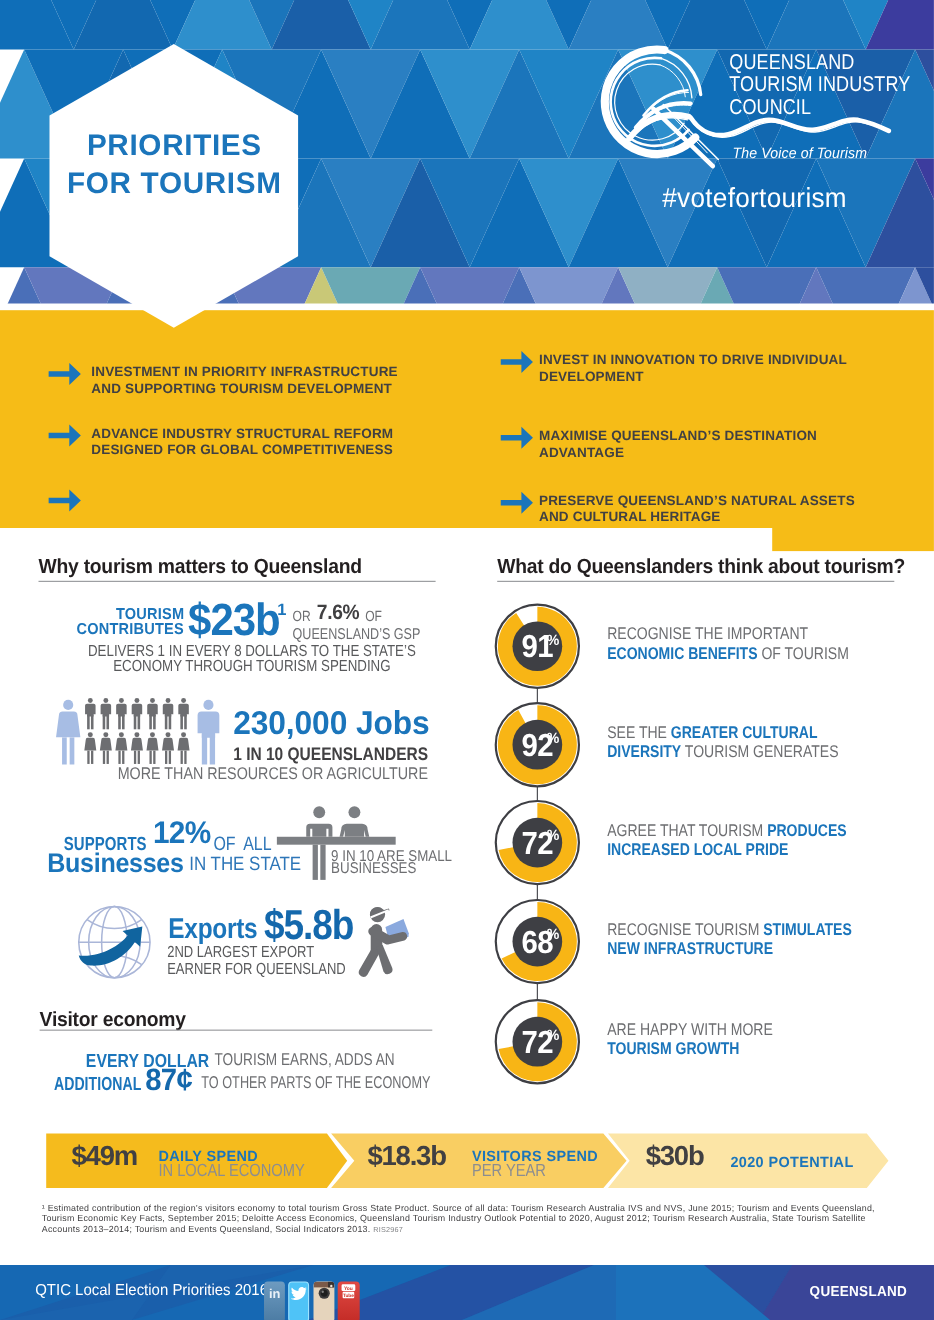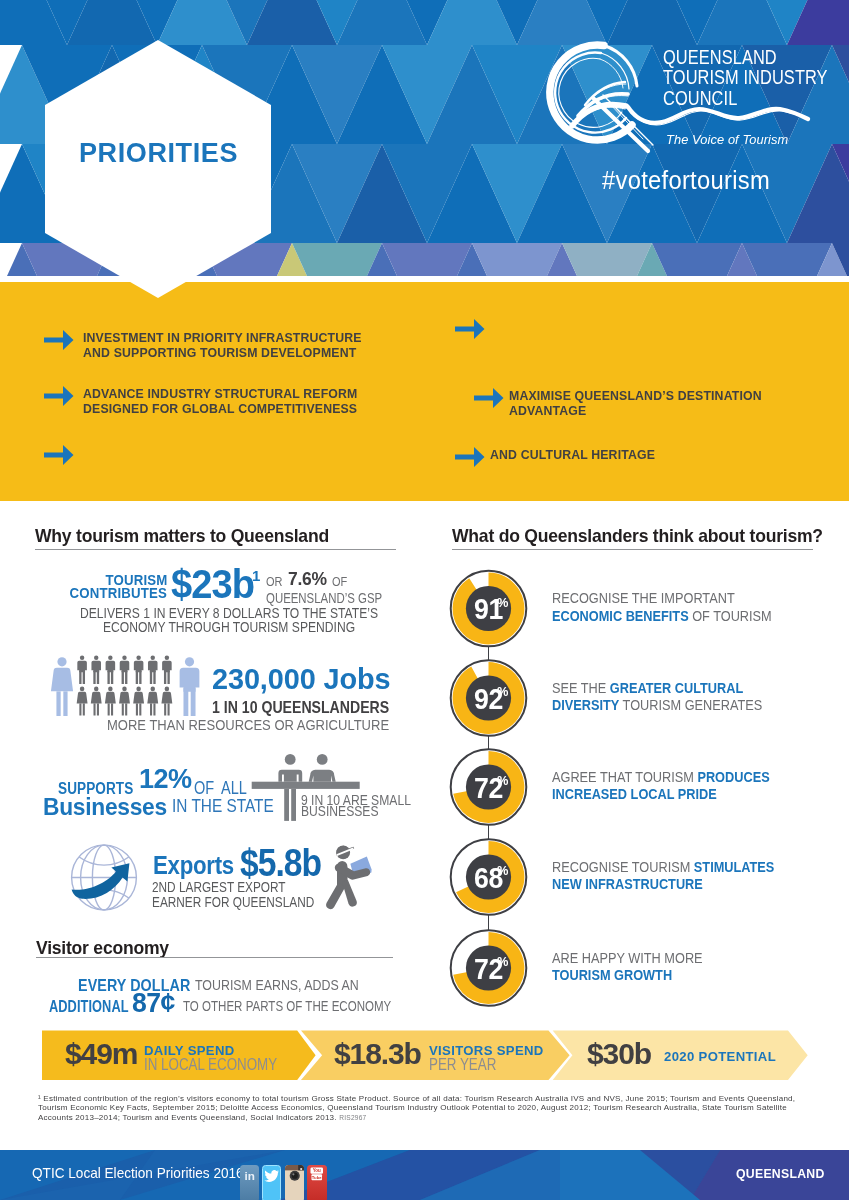--- a/index.html
+++ b/index.html
@@ -6,21 +6,21 @@
   html,body{margin:0;padding:0;}
   body{width:849px;height:1200px;overflow:hidden;background:#fff;
        font-family:"Liberation Sans",sans-serif;}
   .page{position:relative;width:849px;height:1200px;overflow:hidden;}
 
   
   #header{position:absolute;left:0;top:0;width:849px;height:276px;overflow:hidden;}
   #hexwrap{position:absolute;left:0;top:0;width:849px;height:302px;z-index:5;}
   .hextitle{position:absolute;left:45px;top:116px;width:227px;text-align:center;
      color:#1b75bb;font-weight:700;line-height:1.25;z-index:6;}
-  .hextitle .l1{font-size:27px;letter-spacing:0.6px;margin-top:21px;}
+  .hextitle .l1{font-size:27px;letter-spacing:0.6px;}
   .hextitle .l2{font-size:27px;letter-spacing:0.6px;}
   .hextitle .l3{font-size:25px;letter-spacing:0.6px;}
 
   #logo{position:absolute;left:0px;top:0px;width:849px;height:200px;z-index:6;}
   .logoname{position:absolute;left:663px;top:46.5px;color:#fff;font-weight:400;
      font-size:19.4px;line-height:20.7px;letter-spacing:0.1px;white-space:nowrap;
      transform:scaleX(0.845);transform-origin:left top;}
   .tagline{position:absolute;left:666px;top:131.5px;color:#fff;font-style:italic;
      font-size:13.6px;letter-spacing:0.1px;white-space:nowrap;
      transform:scaleX(0.945);transform-origin:left top;}
@@ -28,21 +28,21 @@
      color:#fff;font-size:25px;letter-spacing:0.3px;z-index:6;white-space:nowrap;
      transform:scaleX(0.95);transform-origin:left top;}
 
   
   #priorities{position:absolute;left:0;top:282px;width:849px;height:219px;background:#f6bc17;}
   .pr{position:absolute;color:#414042;font-size:12.3px;font-weight:700;
       line-height:1.25;letter-spacing:0.15px;}
   .pr-arrow{position:absolute;}
 
   
-  #main{position:absolute;left:0;top:501px;width:702px;height:519px;background:#fff;}
+  #main{position:absolute;left:0;top:480px;width:702px;height:519px;background:#fff;}
   .sechead{position:absolute;font-size:18.6px;color:#231f20;font-weight:700;letter-spacing:-0.25px;white-space:nowrap;
      transform:scaleX(0.945);transform-origin:left center;}
   .secrule{position:absolute;height:1.3px;background:#939598;}
 
 
   
   #contrib{position:absolute;left:0;top:60px;width:849px;height:90px;}
   #contrib .lbl{position:absolute;color:#1b75bb;font-weight:700;text-align:right;
       font-size:14.4px;letter-spacing:0.2px;line-height:1;transform:scaleX(0.92);transform-origin:right center;}
   #contrib .amt{position:absolute;color:#1b75bb;font-weight:700;font-size:41px;
@@ -110,21 +110,21 @@
   #stats .sv{position:absolute;color:#ffffff;font-weight:700;font-size:29px;line-height:1;
       letter-spacing:-0.5px;transform:scaleX(0.92);transform-origin:left top;}
   #stats .sp{position:absolute;color:#ffffff;font-weight:700;font-size:13.5px;line-height:1;
       transform:scaleX(0.95);transform-origin:left top;}
   #stats .st{position:absolute;white-space:nowrap;font-size:15.4px;color:#6d6e71;font-weight:400;
       transform:scaleX(0.828);transform-origin:left top;}
   #stats .st b{color:#1b75bb;font-weight:700;}
 
   
   #bantxt div{position:absolute;white-space:nowrap;}
-  #bantxt .ba{color:#414042;font-weight:700;font-size:30px;letter-spacing:-1.1px;
+  #bantxt .ba{color:#414042;font-weight:700;font-size:25px;letter-spacing:-1.1px;
       transform:scaleX(1.0);transform-origin:left top;}
   #bantxt .b1{color:#1b75bb;font-weight:700;font-size:13.4px;letter-spacing:0.35px;
       transform:scaleX(0.98);transform-origin:left top;}
   #bantxt .b2{color:#8c8d90;font-weight:400;font-size:16.0px;
       transform:scaleX(0.835);transform-origin:left top;}
 
   
   #footerbar{position:absolute;left:0;top:1150px;width:849px;height:50px;overflow:hidden;}
   #footerleft{position:absolute;left:32px;top:1164.5px;color:#fff;font-size:14.4px;z-index:3;
      transform:scaleX(0.945);transform-origin:left top;white-space:nowrap;}
@@ -239,20 +239,21 @@
 <polygon points="922,243 1012,243 967,342" fill="#4060ae"></polygon>
     </svg>
   </div>
 
   <svg id="hexwrap" viewBox="0 0 849 302">
     <polygon points="158,40 271,105 271,233 158,298 45,233 45,105" fill="#ffffff"></polygon>
   </svg>
 
   <div class="hextitle">
     <div class="l1">PRIORITIES</div>
+    <div class="l2">FOR TOURISM</div>
   </div>
 
   <div id="logo">
     <svg id="qmark" width="312" height="134" viewBox="536 34 312 134" style="position:absolute;left:536px;top:34px;">
   <defs>
     <clipPath id="qclip">
             <rect x="536" y="34" width="312" height="134"></rect>
           </clipPath>
   </defs>
   <g fill="none" stroke="#ffffff" stroke-linecap="round" clip-path="url(#qclip)">
@@ -309,32 +310,35 @@
   </div>
   <div class="pr" style="left:83px;top:164px;">
     <svg class="pr-arrow" width="30" height="26" viewBox="0 0 30 26" style="left:-39px;top:-4px;">
       <path d="M0,10.5 L19,10.5 L19,3 L29.5,13 L19,23 L19,15.5 L0,15.5 Z" fill="#1b75bb"></path>
     </svg>
   </div>
   <div class="pr" style="left:490px;top:38px;">
     <svg class="pr-arrow" width="30" height="26" viewBox="0 0 30 26" style="left:-35px;top:-4px;">
       <path d="M0,10.5 L19,10.5 L19,3 L29.5,13 L19,23 L19,15.5 L0,15.5 Z" fill="#1b75bb"></path>
     </svg>
-  </div>
-  <div class="pr" style="left:490px;top:107px;margin-left:19px;">
+    <div>INVEST IN INNOVATION TO DRIVE INDIVIDUAL</div>
+    <div>DEVELOPMENT</div>
+  </div>
+  <div class="pr" style="left:490px;top:107px;">
     <svg class="pr-arrow" width="30" height="26" viewBox="0 0 30 26" style="left:-35px;top:-4px;">
       <path d="M0,10.5 L19,10.5 L19,3 L29.5,13 L19,23 L19,15.5 L0,15.5 Z" fill="#1b75bb"></path>
     </svg>
     <div>MAXIMISE QUEENSLAND’S DESTINATION</div>
     <div>ADVANTAGE</div>
   </div>
   <div class="pr" style="left:490px;top:166px;">
     <svg class="pr-arrow" width="30" height="26" viewBox="0 0 30 26" style="left:-35px;top:-4px;">
       <path d="M0,10.5 L19,10.5 L19,3 L29.5,13 L19,23 L19,15.5 L0,15.5 Z" fill="#1b75bb"></path>
     </svg>
+    <div>PRESERVE QUEENSLAND’S NATURAL ASSETS</div>
     <div>AND CULTURAL HERITAGE</div>
   </div>
   </div>
 
   <div id="main">
 
     <div class="sechead" style="left:35px;top:24px;">Why tourism matters to Queensland</div>
     <div class="secrule" style="left:35px;top:48px;width:361px;"></div>
 
     <div class="sechead" style="left:452px;top:24px;">What do Queenslanders think about tourism?</div>

